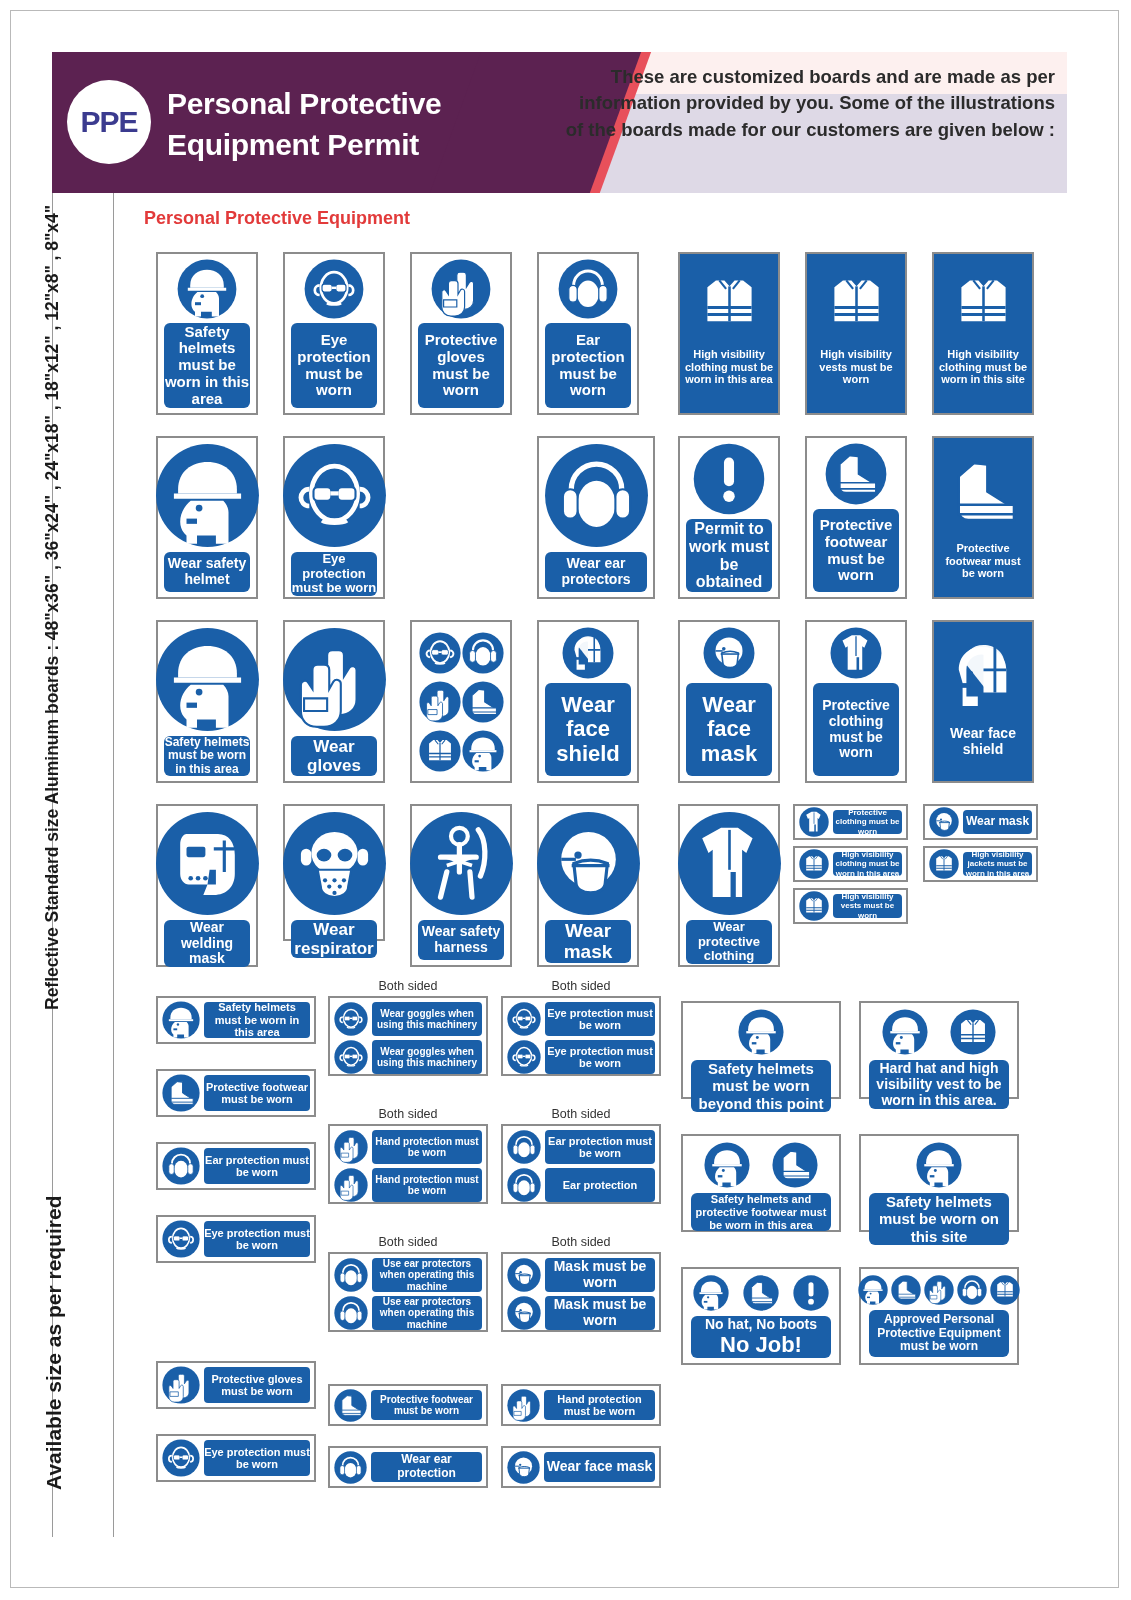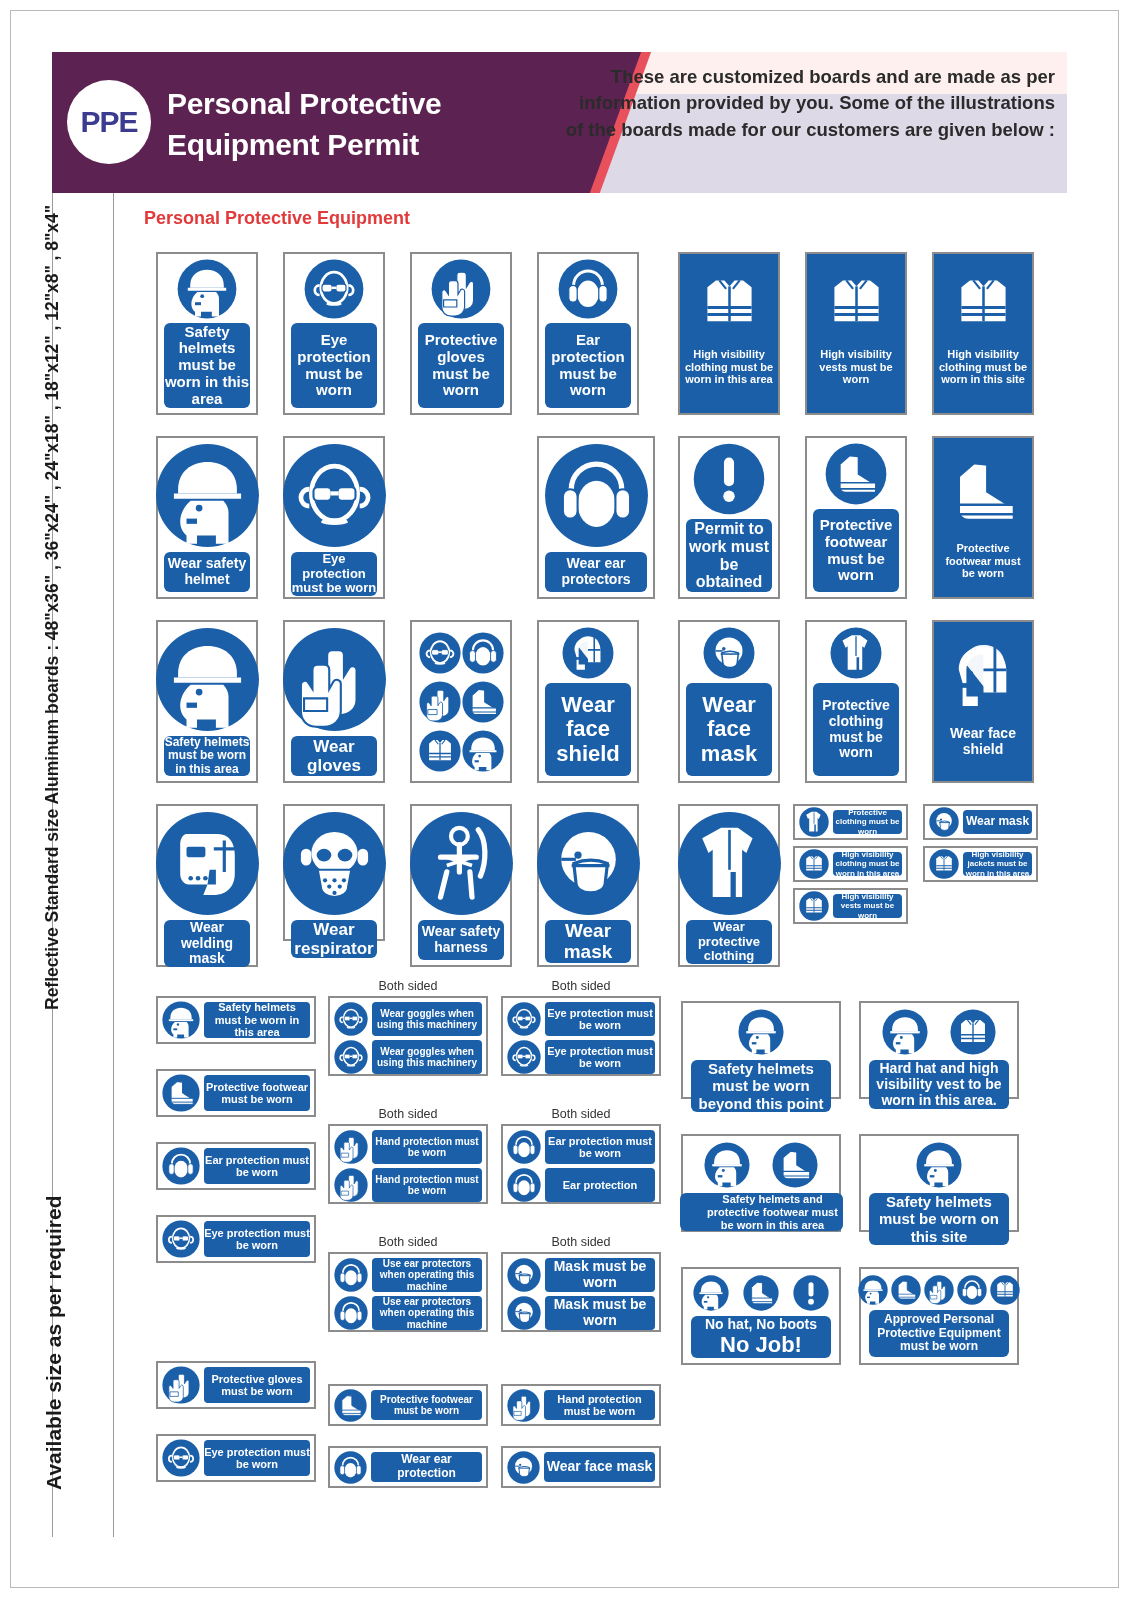--- a/index.html
+++ b/index.html
@@ -877,21 +877,21 @@
           </div>
           <div>
             <svg class="disc" width="46" height="46" viewBox="0 0 100 100">
       <circle cx="50" cy="50" r="49" fill="#1a5fa8"></circle>
               <path d="M40 20h14v30l22 14c4 2 6 6 6 10v6H34c-6 0-10-4-10-10V34z" fill="#ffffff" stroke="#1a5fa8" stroke-width="2.5"></path>
         <path d="M24 64h58v10H24z" fill="#ffffff" stroke="#1a5fa8" stroke-width="2.5"></path>
         <path d="M40 20l16 2" stroke="#1a5fa8" stroke-width="2.5"></path>
             </svg>
           </div>
         </div>
-        <div class="txt" style="font-size: 11px; padding-left: 23px;">Safety helmets and protective footwear must be worn in this area</div>
+        <div class="txt" style="font-size: 11px;">Safety helmets and protective footwear must be worn in this area</div>
       </div>
       <div class="sign w-sign" style="left: 731px; top: 938px; width: 160px; height: 98px;">
         <div class="icons" style="gap: 12px; height: 46px;">
           <div>
             <svg class="disc" width="46" height="46" viewBox="0 0 100 100">
       <circle cx="50" cy="50" r="49" fill="#1a5fa8"></circle>
               <path d="M22 44c0-17 13-26 28-26s28 9 28 26v4H22z" fill="#ffffff"></path>
         <path d="M18 48h64v5H18z" fill="#ffffff"></path>
         <path d="M34 55c-6 5-10 12-10 20 0 9 6 13 6 13v8h10v-8h18v8h12V66c0-4-2-8-5-11z" fill="#ffffff"></path>
         <circle cx="42" cy="62" r="3.2" fill="#1a5fa8"></circle>

